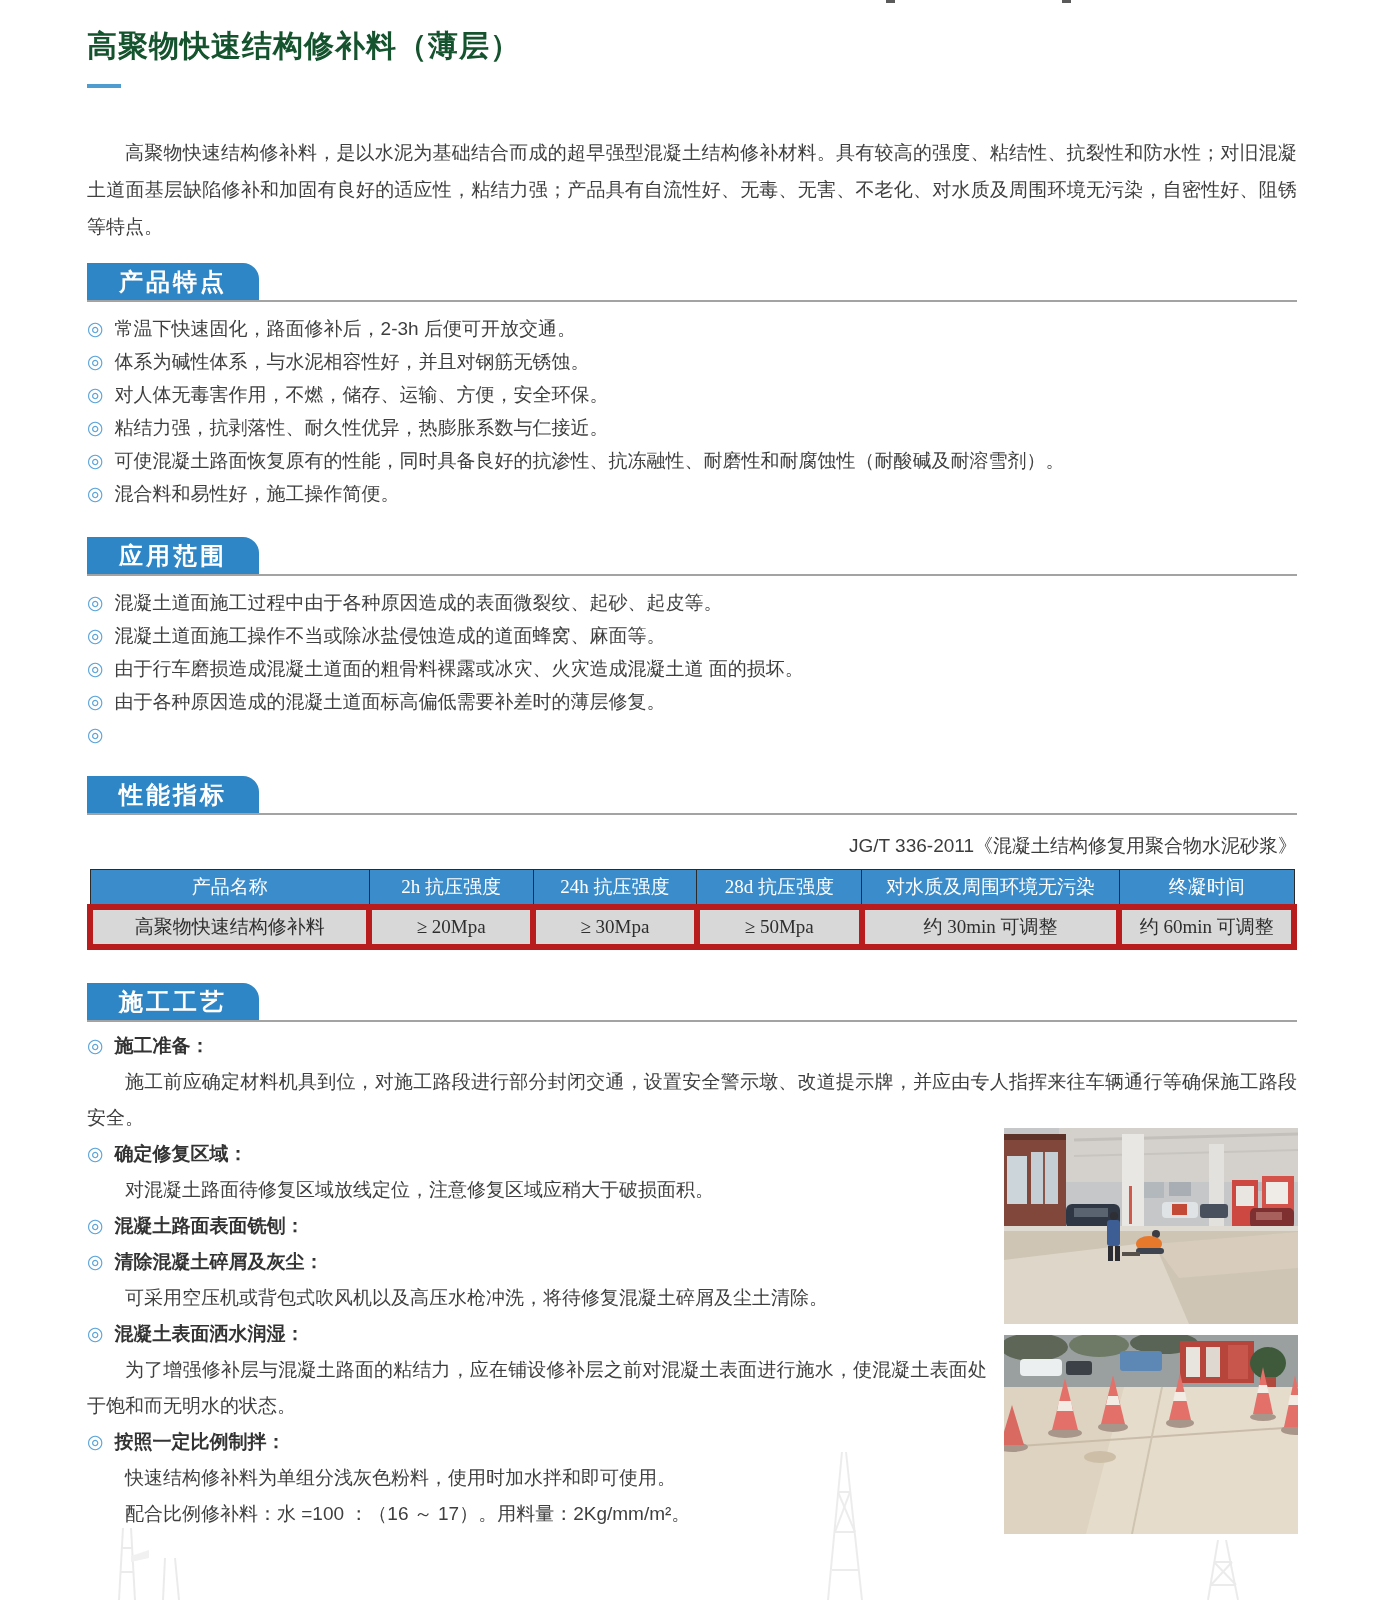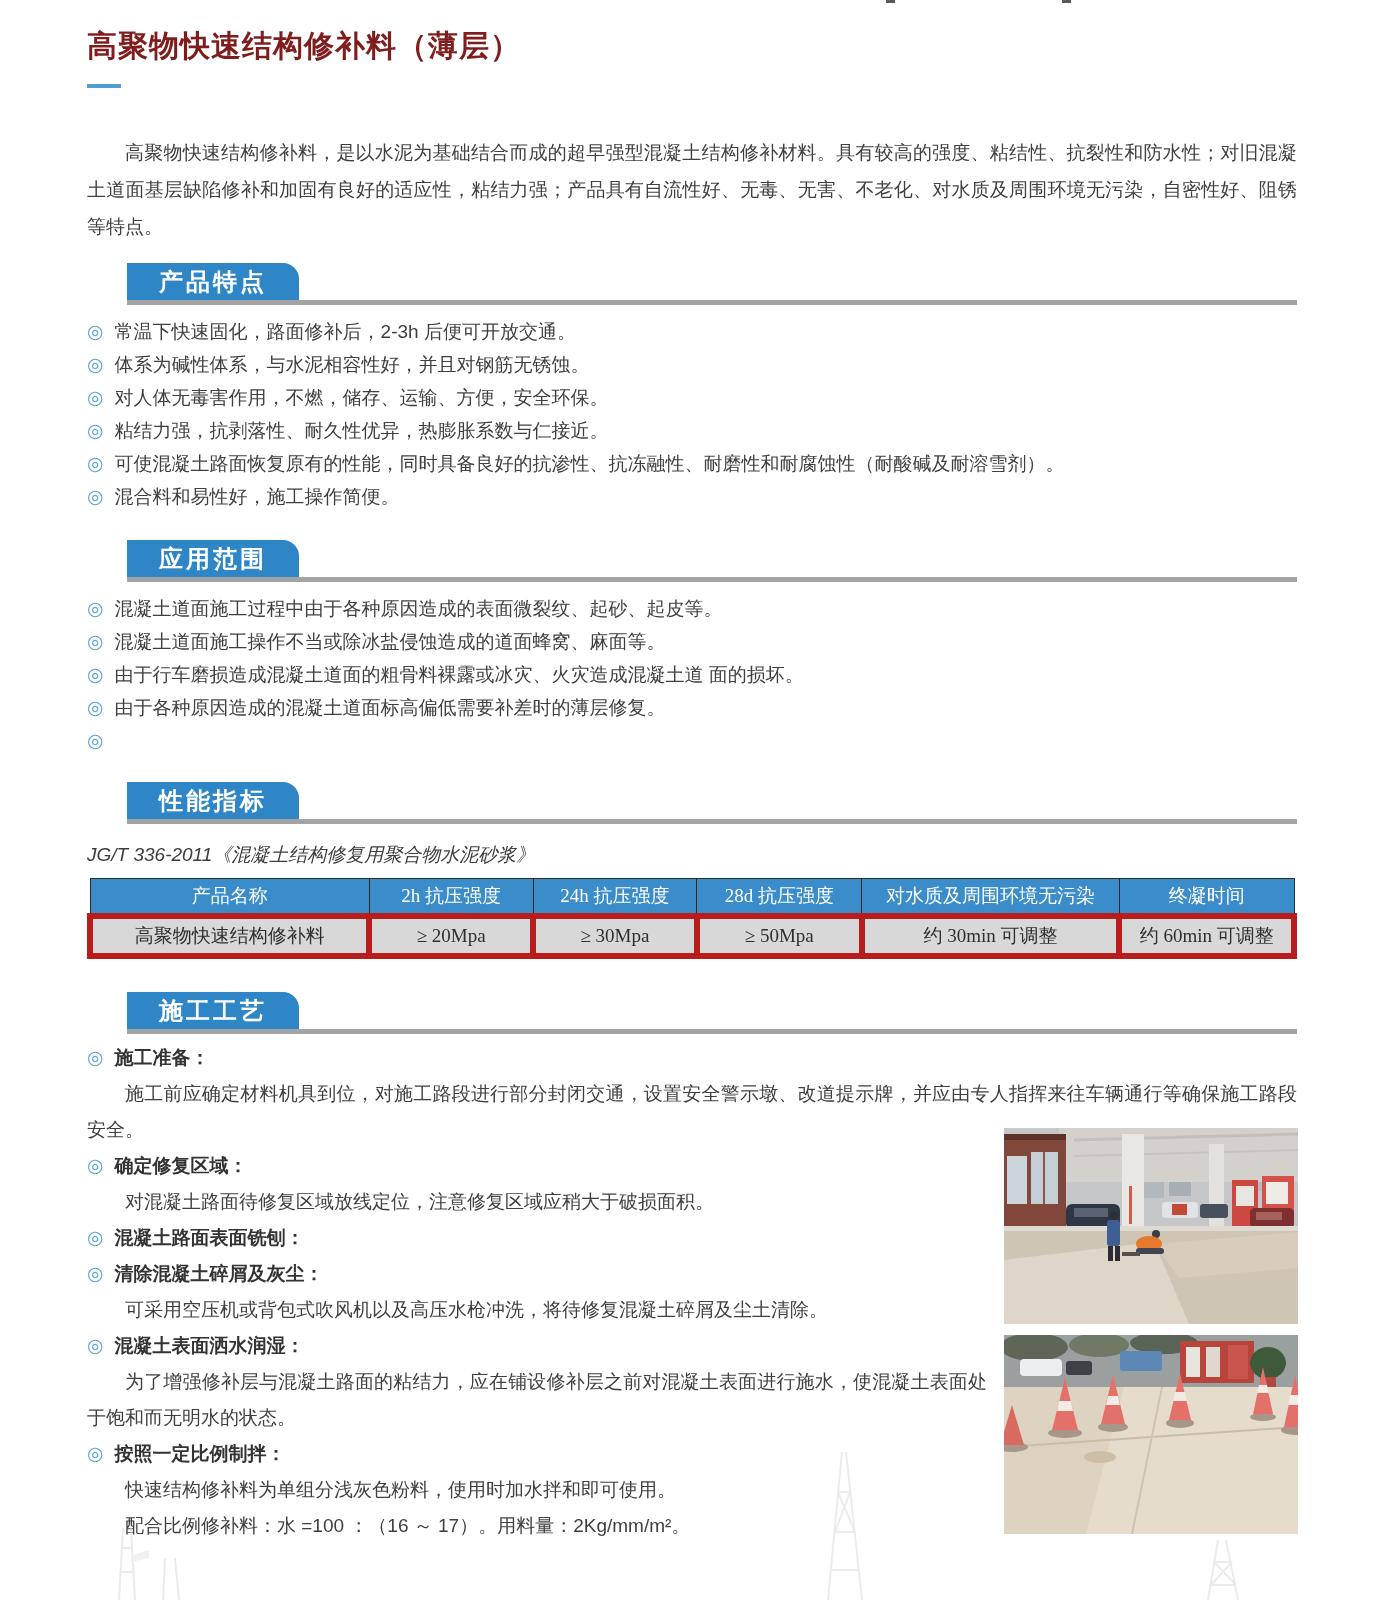--- a/index.html
+++ b/index.html
@@ -3,38 +3,38 @@
 <meta charset="utf-8">
 <style>
   html,body{margin:0;padding:0;background:#ffffff;}
   .page{position:relative;width:1384px;height:1600px;background:#fff;overflow:hidden;
         font-family:"Liberation Sans","DejaVu Sans",sans-serif;color:#3f3f3f;}
   .content{position:relative;padding:0 87px;}
 
   .remnant{position:absolute;top:0;height:3px;width:9px;background:#5a5a5a;}
   .remnant.r1{left:886px;} .remnant.r2{left:1062px;}
 
-  h1.title{color:#7f1d1d;font-size:30px;font-weight:bold;margin:26px 0 0 0;letter-spacing:1px;}
+  h1.title{color:#14532d;font-size:30px;font-weight:bold;margin:26px 0 0 0;letter-spacing:1px;}
   .title-underline{width:34px;height:4px;background:#4e9cd0;margin-top:17px;}
 
   .intro{font-size:19px;line-height:37px;margin:46px 0 0 0;text-indent:2em;text-align:justify;}
 
-  .banner{border-bottom:5px solid #a3a3a3;line-height:0;margin-left:40px;}
+  .banner{border-bottom:2px solid #a3a3a3;line-height:0;}
   .banner .tab{display:inline-block;min-width:172px;box-sizing:border-box;background:#2e86c6;color:#ffffff;
                font-size:24px;font-weight:bold;text-align:center;line-height:37px;height:37px;
                border-radius:0 16px 0 0;letter-spacing:3px;padding:0 10px;}
 
   .sec-features{margin-top:18px;} .sec-apps{margin-top:27px;}
   .sec-perf{margin-top:25px;} .sec-process{margin-top:33px;}
 
   ul.bullets{list-style:none;margin:10px 0 0 0;padding:0;font-size:19px;}
   ul.bullets li{display:flex;align-items:flex-start;line-height:33px;}
   .glyph{color:#5aa3d8;margin-right:11px;flex:0 0 auto;}
 
-  .std{font-size:19px;text-align:left;margin-top:18px;line-height:26px;color:#3c3c3c;font-style:italic;}
+  .std{font-size:19px;text-align:right;margin-top:18px;line-height:26px;color:#3c3c3c;}
   table.perf{width:100%;border-collapse:collapse;margin-top:10px;font-size:19px;table-layout:fixed;font-family:Liberation Serif, serif;}
   table.perf th{background:#3a8ccb;color:#fff;font-weight:normal;border:1px solid #2b2b2b;height:32px;text-align:center;}
   table.perf td{background:#d8d8d8;color:#2e2e2e;border:6px solid #b91c1c;height:32px;text-align:center;}
 
   .process-body{margin-top:6px;font-size:19px;}
   .step .label-line{display:flex;line-height:36px;}
   .step .label{font-weight:bold;color:#333;}
   .step p{margin:0;line-height:36px;text-indent:2em;text-align:justify;}
   .step.narrow{width:900px;}
 

